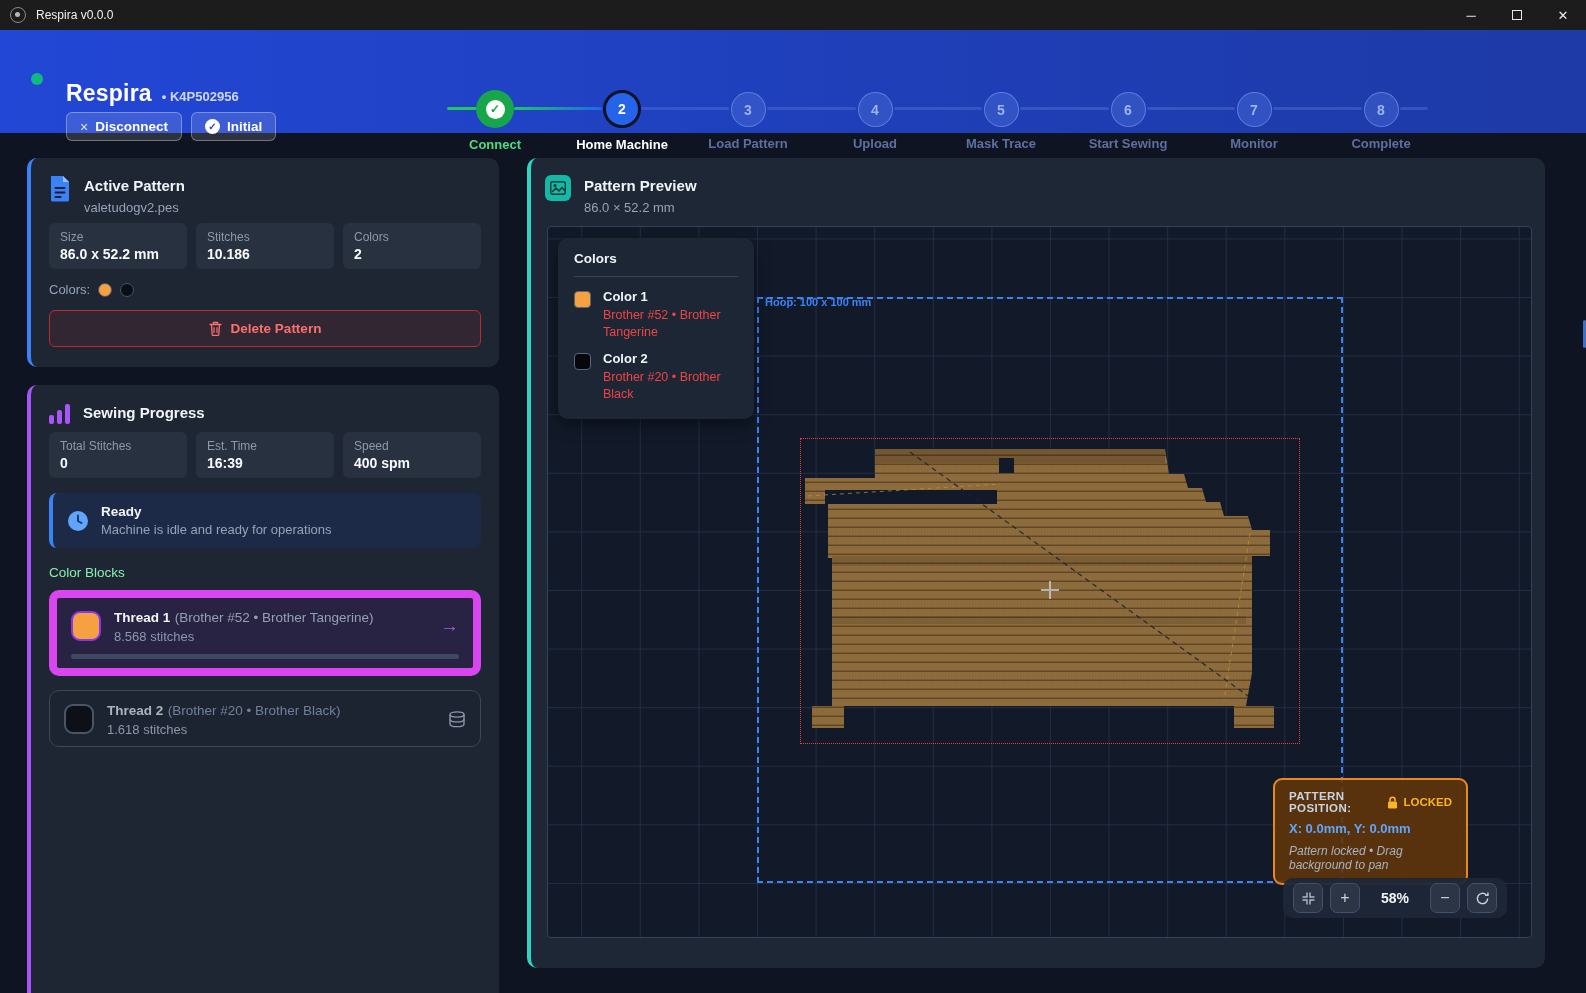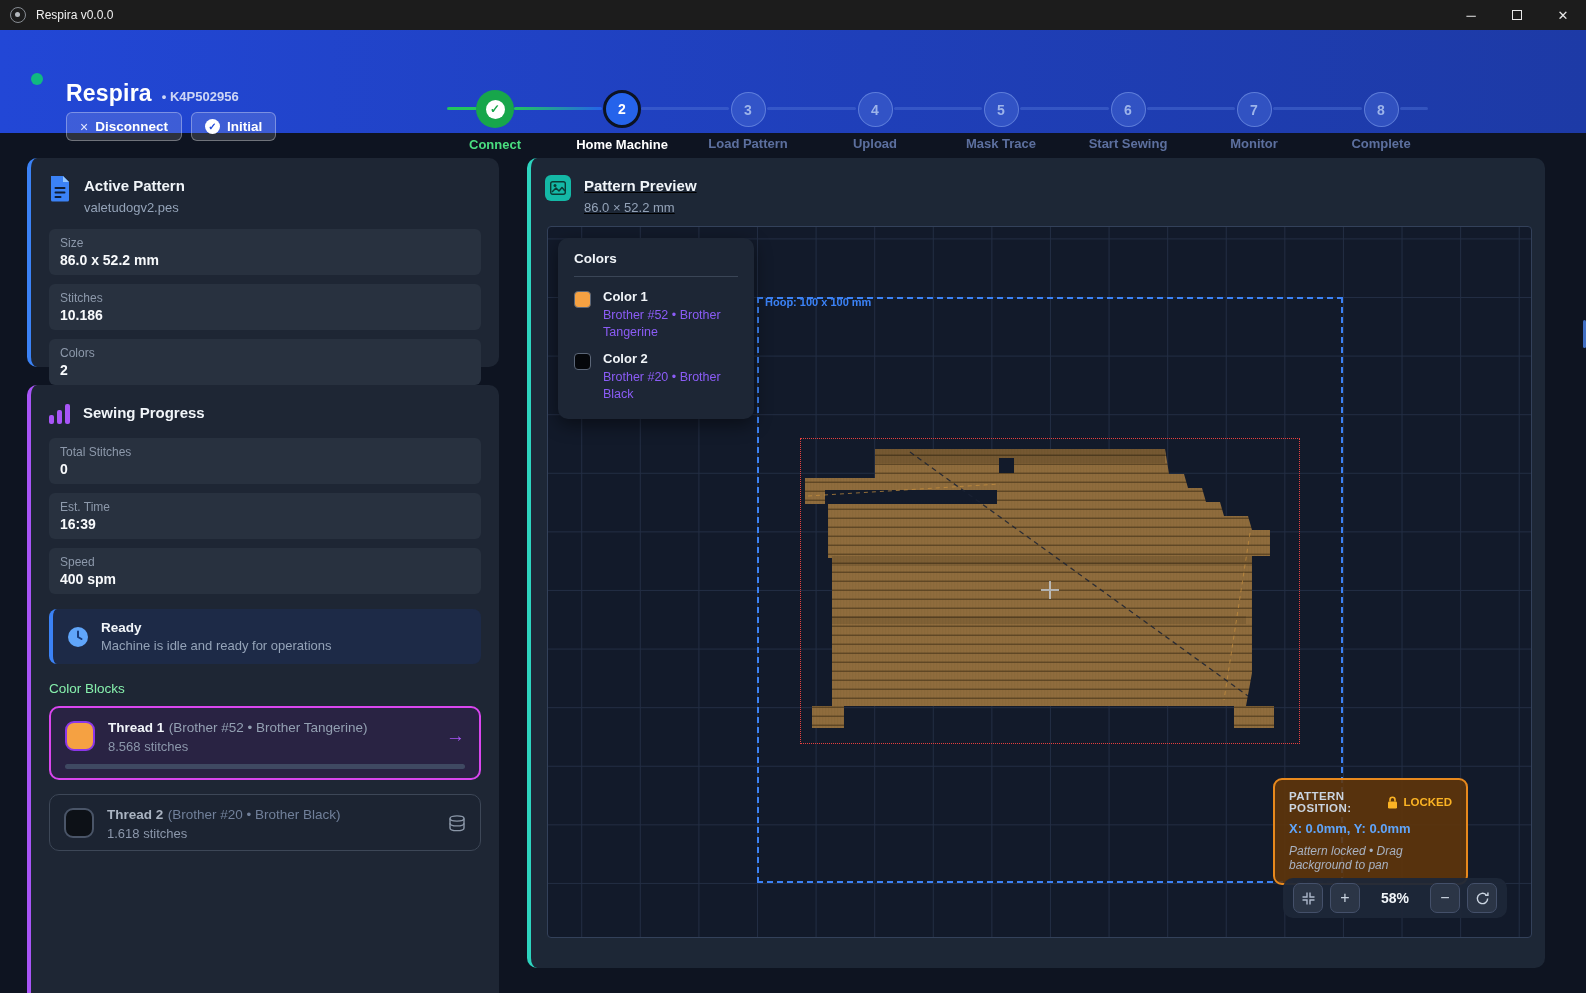--- a/index.html
+++ b/index.html
@@ -57,21 +57,21 @@
 
   
   .card { position:absolute; background:#1e2634; border-radius:10px; }
   .card.blue-edge { border-left:4px solid #3b82f6; }
   .card.purple-edge { border-left:4px solid #a855f7; }
   .card.teal-edge { border-left:4px solid #2dd4bf; background:#1d2736; }
   .card-head { display:flex; gap:13px; padding:17px 18px 0 18px; }
   .card-title { font-size:15px; font-weight:bold; color:#f1f5f9; padding-top:2px; }
   .card-sub { font-size:13px; color:#94a3b8; margin-top:6px; }
 
-  .stats-row { display:flex; gap:9px; margin:14px 18px 0 18px;flex-direction:column; }
+  .stats-row { display:flex; gap:9px; margin:8px 18px 0 18px; }
   .stat-box { flex:1; background:#28313f; border-radius:6px; padding:7px 11px; }
   .stat-label { font-size:12px; color:#8d99ab; }
   .stat-value { font-size:14px; font-weight:bold; color:#f8fafc; margin-top:2px; }
 
   .colors-row { display:flex; align-items:center; gap:8px; margin:13px 18px 0 18px; }
   .colors-row .lbl { font-size:13px; color:#94a3b8; }
   .dot-sw { width:14px; height:14px; border-radius:50%; border:1px solid #46536a; }
 
   .delete-btn { margin:13px 18px 0 18px; height:37px; border:1px solid #b92c2c; border-radius:6px;
     background:rgba(190,40,50,.13); display:flex; align-items:center; justify-content:center; gap:9px;
@@ -80,21 +80,21 @@
   .bars-icon { display:flex; align-items:flex-end; gap:3px; height:22px; padding-top:2px; }
   .bars-icon i { width:5px; border-radius:2px; background:#a855f7; display:block; }
 
   .ready-box { margin:15px 18px 0 18px; background:#1d2a47; border-left:4px solid #3b82f6;
     border-radius:8px; padding:11px 14px; display:flex; gap:12px; align-items:center; }
   .ready-title { font-size:13.5px; font-weight:bold; color:#f1f5f9; }
   .ready-sub { font-size:13px; color:#94a3b8; margin-top:3px; }
 
   .cb-label { margin:17px 18px 0 18px; font-size:13.5px; font-weight:normal; color:#86efac; }
   .thread { margin:10px 18px 0 18px; border-radius:10px; padding:10px 14px 9px 14px; position:relative; }
-  .thread.active { border:2px solid #d946ef; background:#292343; }
+  .thread.active { border:8px solid #d946ef; background:#292343; }
   .thread.idle { border:1px solid #3d4757; background:#1c2432; margin-top:14px; }
   .thread-row { display:flex; align-items:center; gap:13px; }
   .t-swatch { width:30px; height:30px; border-radius:9px; flex:0 0 auto; }
   .thread.active .t-swatch { border:2px solid #8b36e8; }
   .thread.idle .t-swatch { border:2px solid #4a5568; }
   .t-name { font-size:13.5px; font-weight:bold; color:#f1f5f9; }
   .t-detail { font-size:13.5px; color:#93a0b2; font-weight:normal; }
   .thread.idle .t-name { color:#aab4c2; }
   .thread.idle .t-detail { color:#71809a; }
   .t-stitches { font-size:13px; color:#8b97ab; margin-top:3px; }
@@ -118,21 +118,21 @@
   .crosshair::after { content:""; position:absolute; left:8px; top:0; width:2px; height:18px; background:#cbd5e1; }
 
   .legend { position:absolute; left:10px; top:11px; width:196px; background:#1d2635;
     border-radius:10px; padding:13px 16px 14px 16px; box-shadow:0 6px 18px rgba(0,0,0,.45); }
   .legend-title { font-size:13.5px; font-weight:bold; color:#f1f5f9; }
   .legend hr { border:none; border-top:1px solid #3a4556; margin:10px 0 12px 0; }
   .legend-entry { display:flex; gap:12px; margin-bottom:10px; }
   .l-swatch { width:17px; height:17px; border-radius:4px; border:1px solid #5b6succeed78;
     border:1px solid #5b6678; flex:0 0 auto; margin-top:2px; }
   .l-name { font-size:13px; font-weight:bold; color:#f1f5f9; }
-  .l-detail { font-size:12.5px; color:#8b5cf6; margin-top:3px; line-height:1.35; }
+  .l-detail { font-size:12.5px; color:#ef4444; margin-top:3px; line-height:1.35; }
 
   .pos-overlay { position:absolute; left:725px; top:551px; width:195px; background:rgba(97,53,9,.88);
     border:2px solid #e8891d; border-radius:9px; padding:10px 14px 11px 14px; }
   .pos-row1 { display:flex; align-items:center; justify-content:space-between; }
   .pos-label { font-size:11.5px; font-weight:bold; letter-spacing:.4px; color:#cbd5e1; }
   .pos-locked { display:flex; align-items:center; gap:5px; font-size:11.5px; font-weight:bold; color:#fbb324; }
   .pos-coords { font-size:13px; font-weight:bold; color:#60a5fa; margin-top:7px; }
   .pos-hint { font-size:12px; font-style:italic; color:#a8b2c2; margin-top:8px; }
 
   .zoombar { position:absolute; left:735px; top:651px; width:224px; height:40px;
@@ -336,21 +336,21 @@
               <ellipse cx="9" cy="3.5" rx="7" ry="2.6" fill="none" stroke="#8b97a8" stroke-width="1.4"></ellipse>
               <path d="M2 3.5v4.7c0 1.5 3.1 2.7 7 2.7s7-1.2 7-2.7V3.5" fill="none" stroke="#8b97a8" stroke-width="1.4"></path>
               <path d="M2 8.2v4.7c0 1.5 3.1 2.7 7 2.7s7-1.2 7-2.7V8.2" fill="none" stroke="#8b97a8" stroke-width="1.4"></path>
             </svg>
         </span>
       </div>
     </div>
   </div>
 
   <div class="card teal-edge" style="left:527px; top:158px; width:1018px; height:810px;">
-    <div class="card-head" style="padding-left:14px;text-decoration:underline;">
+    <div class="card-head" style="padding-left:14px;">
       <span style="width:26px;height:26px;border-radius:6px;background:#14b8a6;display:flex;align-items:center;justify-content:center;">
         <svg width="16" height="14" viewBox="0 0 16 14">
             <rect x="0.7" y="0.7" width="14.6" height="12.6" rx="2" fill="none" stroke="#0b3a34" stroke-width="1.4"></rect>
             <circle cx="5" cy="4.6" r="1.5" fill="#0b3a34"></circle>
             <path d="M2 11l4-4 3 3 3-3.5 3 3.5" fill="none" stroke="#0b3a34" stroke-width="1.5" stroke-linejoin="round"></path>
           </svg>
       </span>
       <div>
         <div class="card-title">Pattern Preview</div>
         <div class="card-sub">86.0 × 52.2 mm</div>

